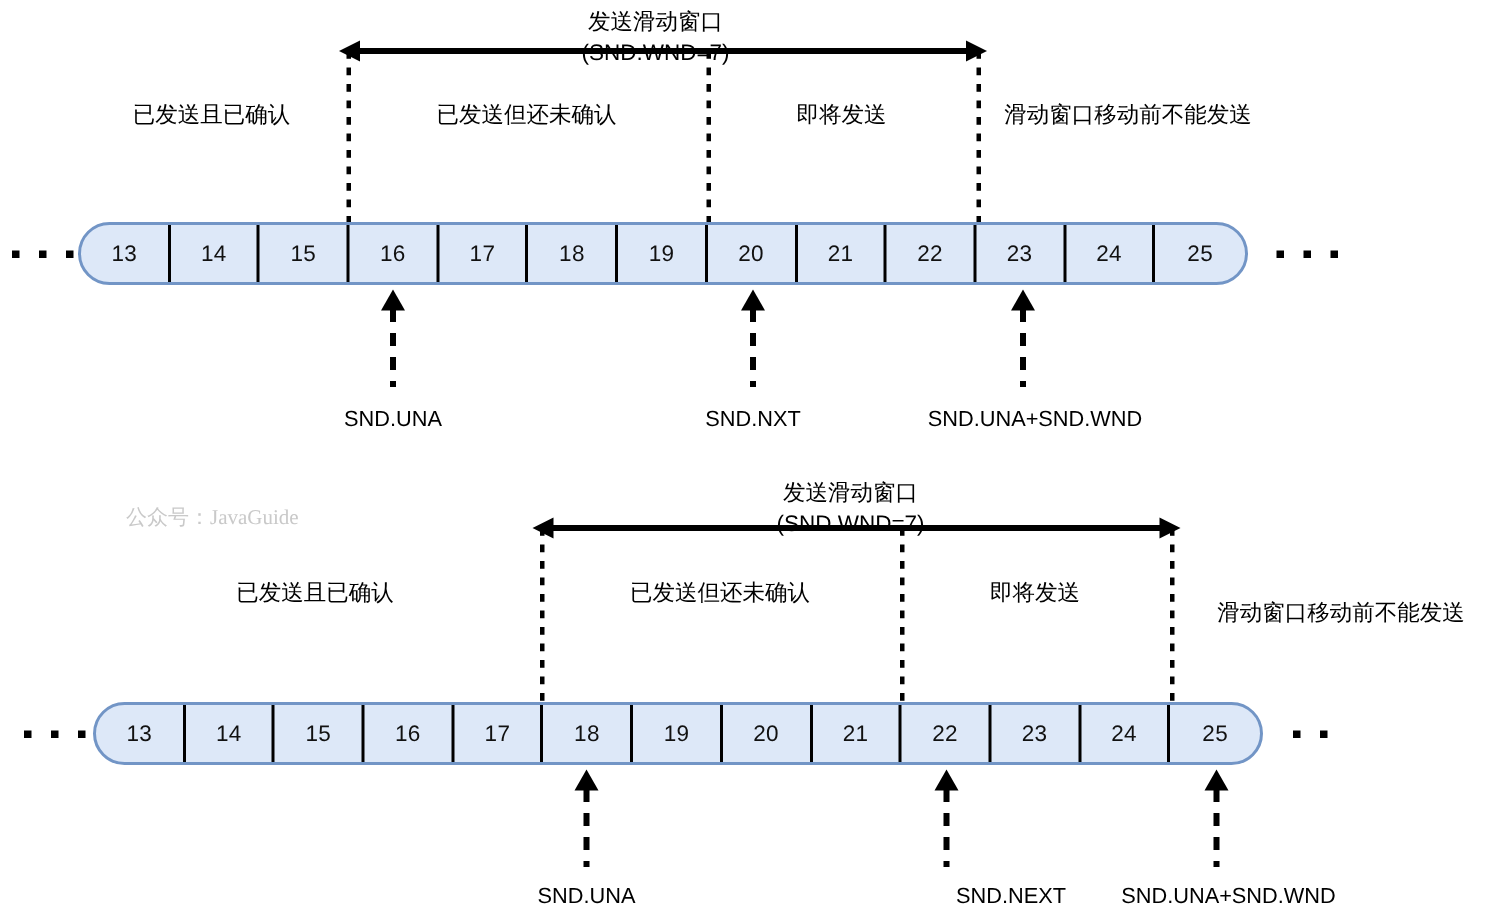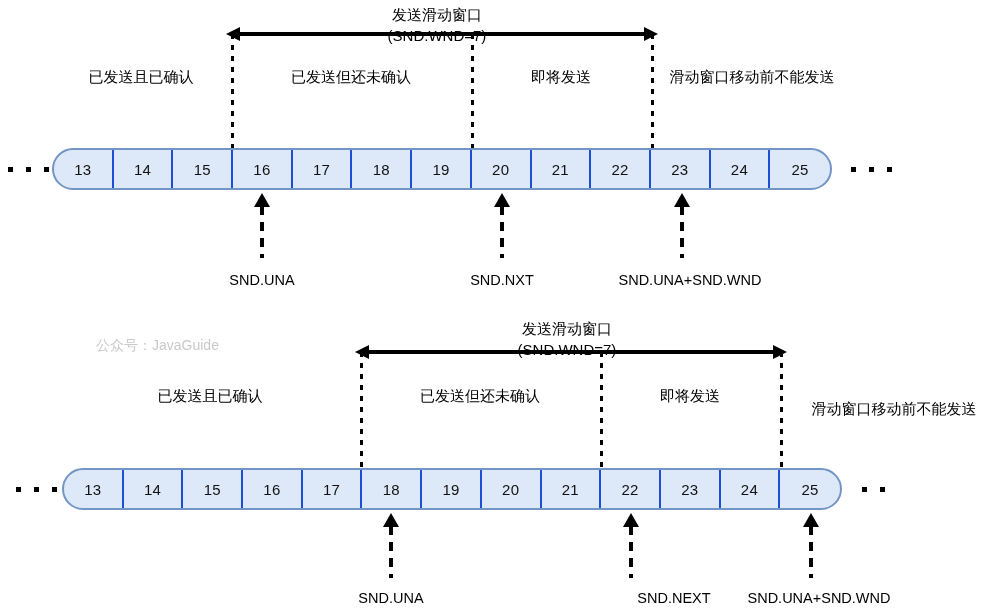--- a/index.html
+++ b/index.html
@@ -22,21 +22,21 @@
     height: 42px;
     border: 2px solid #7295c6;
     border-radius: 21px;
     background: #dde8f8;
     display: flex;
     overflow: hidden;
   }
   .cell {
     width: 60px;
     height: 100%;
-    border-right: 2px solid #1d4ed8;
+    border-right: 2px solid #000000;
     display: flex;
     align-items: center;
     justify-content: center;
     font-size: 15px;
     color: #111;
     letter-spacing: .2px;
   }
   .cell:last-child { border-right: none; border-radius: 18px; }
 
   
@@ -184,21 +184,21 @@
   </div>
   <div class="pointer" style="left:674px; top:193px; height:65px;">
     <span class="tip"></span>
     <span class="shaft"></span>
   </div>
 
   <div class="lbl center mono-ish" style="left:262px; top:270px;">SND.UNA</div>
   <div class="lbl center mono-ish" style="left:502px; top:270px;">SND.NXT</div>
   <div class="lbl center mono-ish" style="left:690px; top:270px;">SND.UNA+SND.WND</div>
 
-  <div class="watermark" style="left:96px; top:314px;">
+  <div class="watermark" style="left:84px; top:314px;font-family:Liberation Serif, serif;">
     <div>公众号：JavaGuide</div>
   </div>
 
   <div class="lbl center title-2l" style="left:567px; top:318px;">
     <div>发送滑动窗口</div>
     <div>(SND.WND=7)</div>
   </div>
 
   <div class="warrow" style="left:355px; top:345px; width:432px;">
     <span class="head left"></span>

